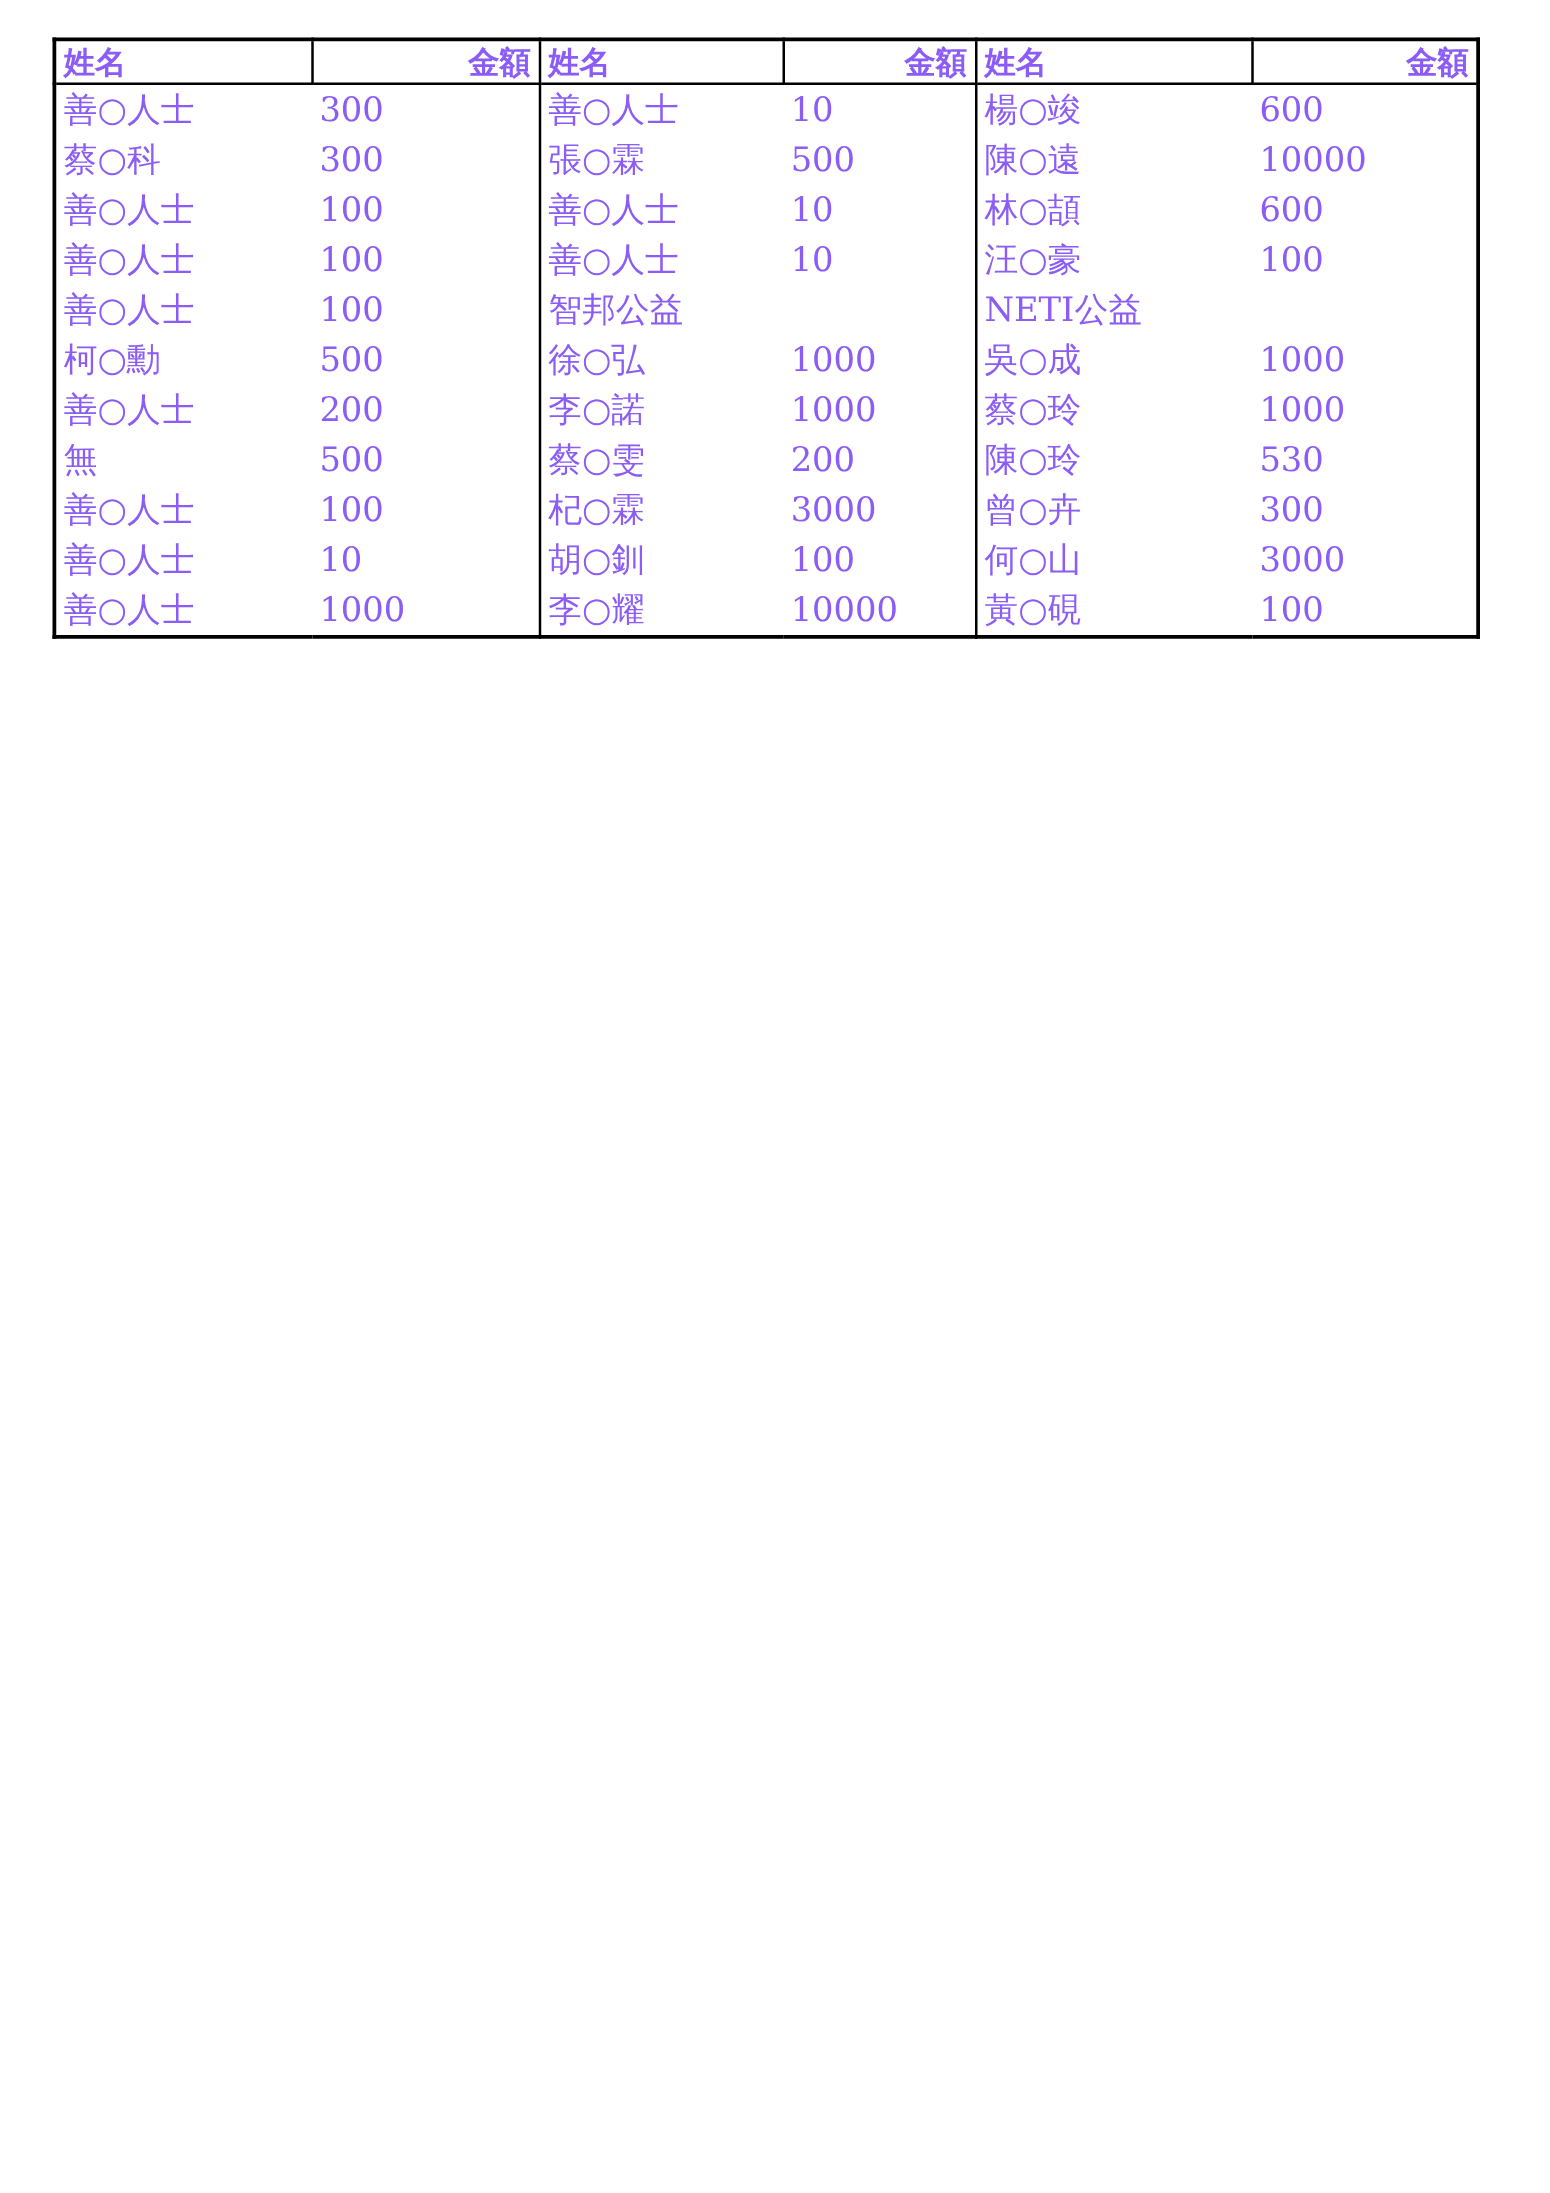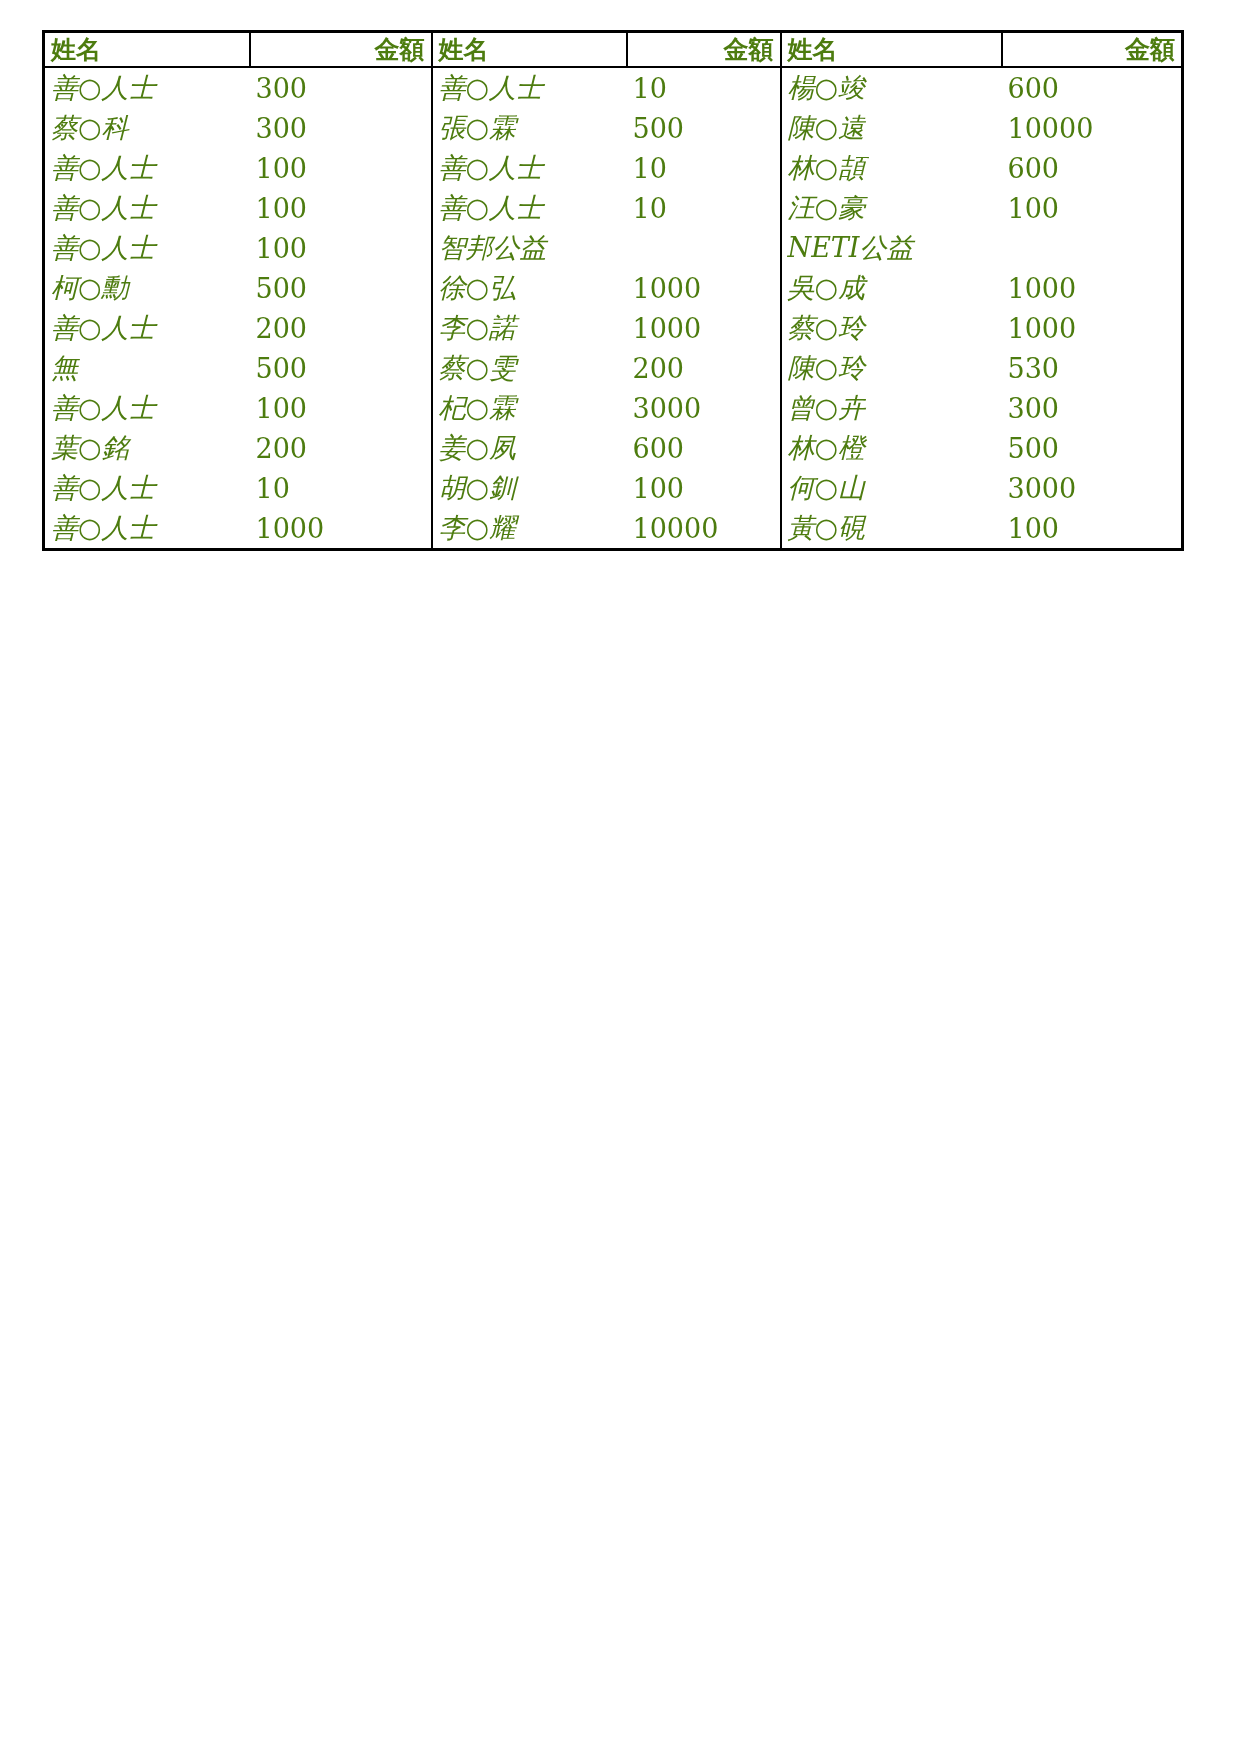--- a/index.html
+++ b/index.html
@@ -5,21 +5,21 @@
   html, body {
     margin: 0;
     padding: 0;
     background: #ffffff;
   }
   .sheet {
     position: relative;
     width: 1240px;
     height: 1754px;
     background: #ffffff;
-    color: #4d7c0f;
+    color: #8b5cf6;
     font-family: "DejaVu Serif", "Liberation Serif", serif;
   }
   table.donations {
     position: absolute;
     left: 42px;
     top: 30px;
     width: 1139px;
     border-collapse: collapse;
     table-layout: fixed;
     border: 3px solid #000000;
@@ -44,21 +44,21 @@
     border-bottom: 2px solid #000000;
   }
   thead th.nh { text-align: left; border-right: 2px solid #000000; }
   thead th.ah { text-align: right; margin-top: 36px; }
   thead th.ah.sep { border-right: 2px solid #000000; }
 
   tbody td {
     height: 40px;
     font-size: 27px;
   }
-  tbody td.name { text-align: left; font-style: italic; }
+  tbody td.name { text-align: left; }
   tbody td.amt  { text-align: left; }
   tbody td.amt.sep { border-right: 2px solid #000000; }
 </style>
 </head>
 <body>
 
 <div class="sheet">
   <table class="donations">
     <colgroup>
       <col class="c-name1">
@@ -145,28 +145,20 @@
       </tr>
       <tr>
         <td class="name">善○人士</td>
         <td class="amt sep">100</td>
         <td class="name">杞○霖</td>
         <td class="amt sep">3000</td>
         <td class="name">曾○卉</td>
         <td class="amt">300</td>
       </tr>
       <tr>
-        <td class="name">葉○銘</td>
-        <td class="amt sep">200</td>
-        <td class="name">姜○夙</td>
-        <td class="amt sep">600</td>
-        <td class="name">林○橙</td>
-        <td class="amt">500</td>
-      </tr>
-      <tr>
         <td class="name">善○人士</td>
         <td class="amt sep">10</td>
         <td class="name">胡○釧</td>
         <td class="amt sep">100</td>
         <td class="name">何○山</td>
         <td class="amt">3000</td>
       </tr>
       <tr>
         <td class="name">善○人士</td>
         <td class="amt sep">1000</td>

